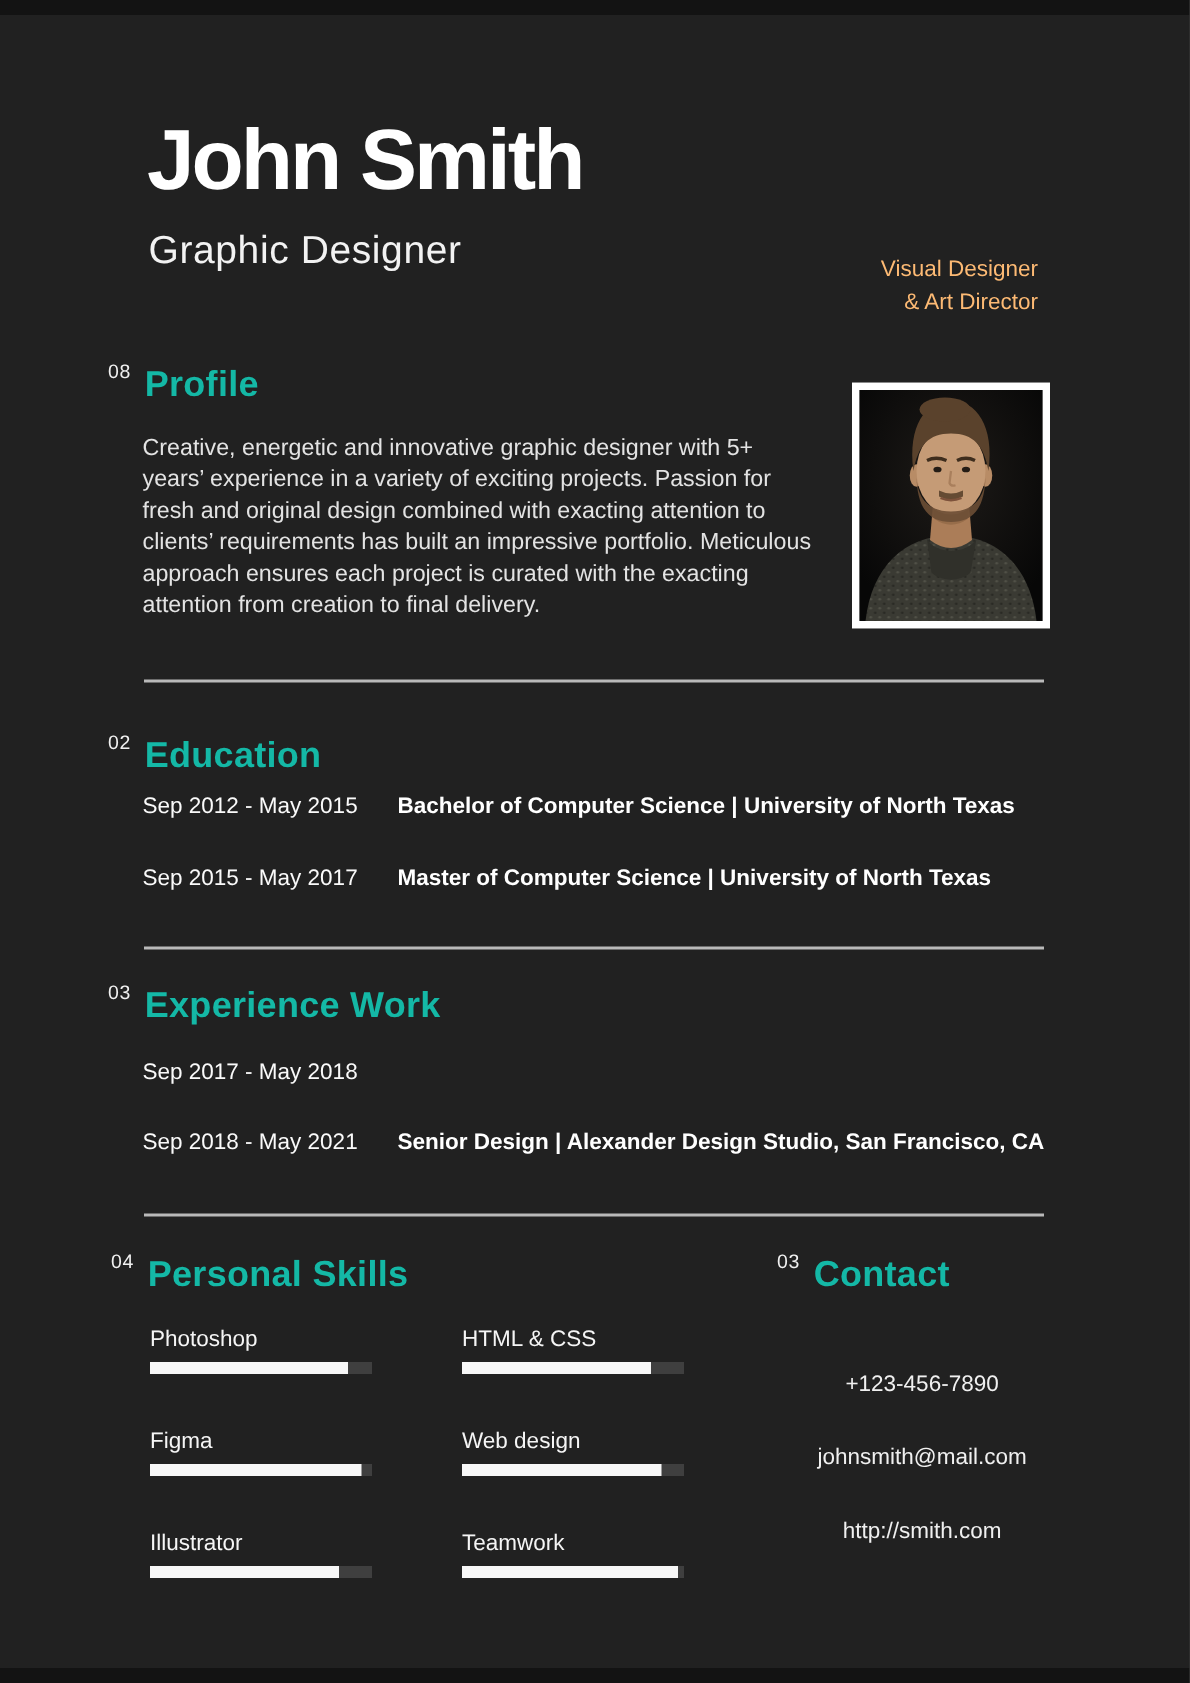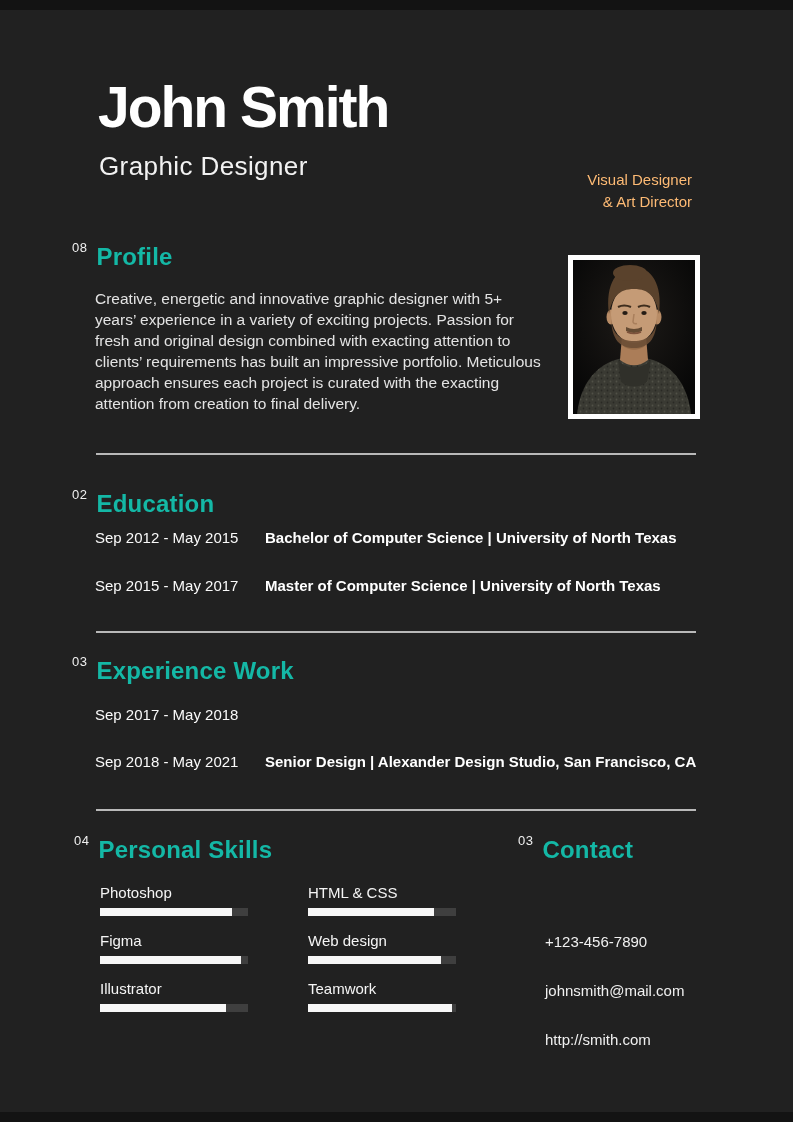--- a/index.html
+++ b/index.html
@@ -32,26 +32,26 @@
   .photo-frame svg{display:block;width:100%;height:100%;}
 
   .divider{position:absolute;left:96px;width:600px;height:2px;background:#b9b9b9;}
 
   .entry-row{position:absolute;left:95px;display:flex;align-items:baseline;
         white-space:nowrap;}
   .entry-dates{width:170px;flex:0 0 170px;font-size:15px;color:#fafafa;}
   .entry-detail{font-size:15px;font-weight:bold;color:#ffffff;}
 
   .skills-col{position:absolute;width:148px;}
-  .skill{margin-bottom:16px;}
+  .skill{margin-bottom:36px;}
   .skill-label{font-size:15px;color:#f5f5f5;margin-bottom:7px;}
   .skill-bar{width:148px;height:8px;background:#3f3f3f;}
   .skill-fill{height:8px;background:#f7f7f7;}
 
-  .contact-list{position:absolute;left:545px;top:933px;}
+  .contact-list{position:absolute;left:545px;top:914px;text-align:center;}
   .contact-item{font-size:15px;color:#f0f0f0;margin-bottom:32px;}
 </style>
 </head>
 <body>
 
 <div class="page">
 
   <div class="edge-bar top"></div>
 
   <div class="name">John Smith</div>

